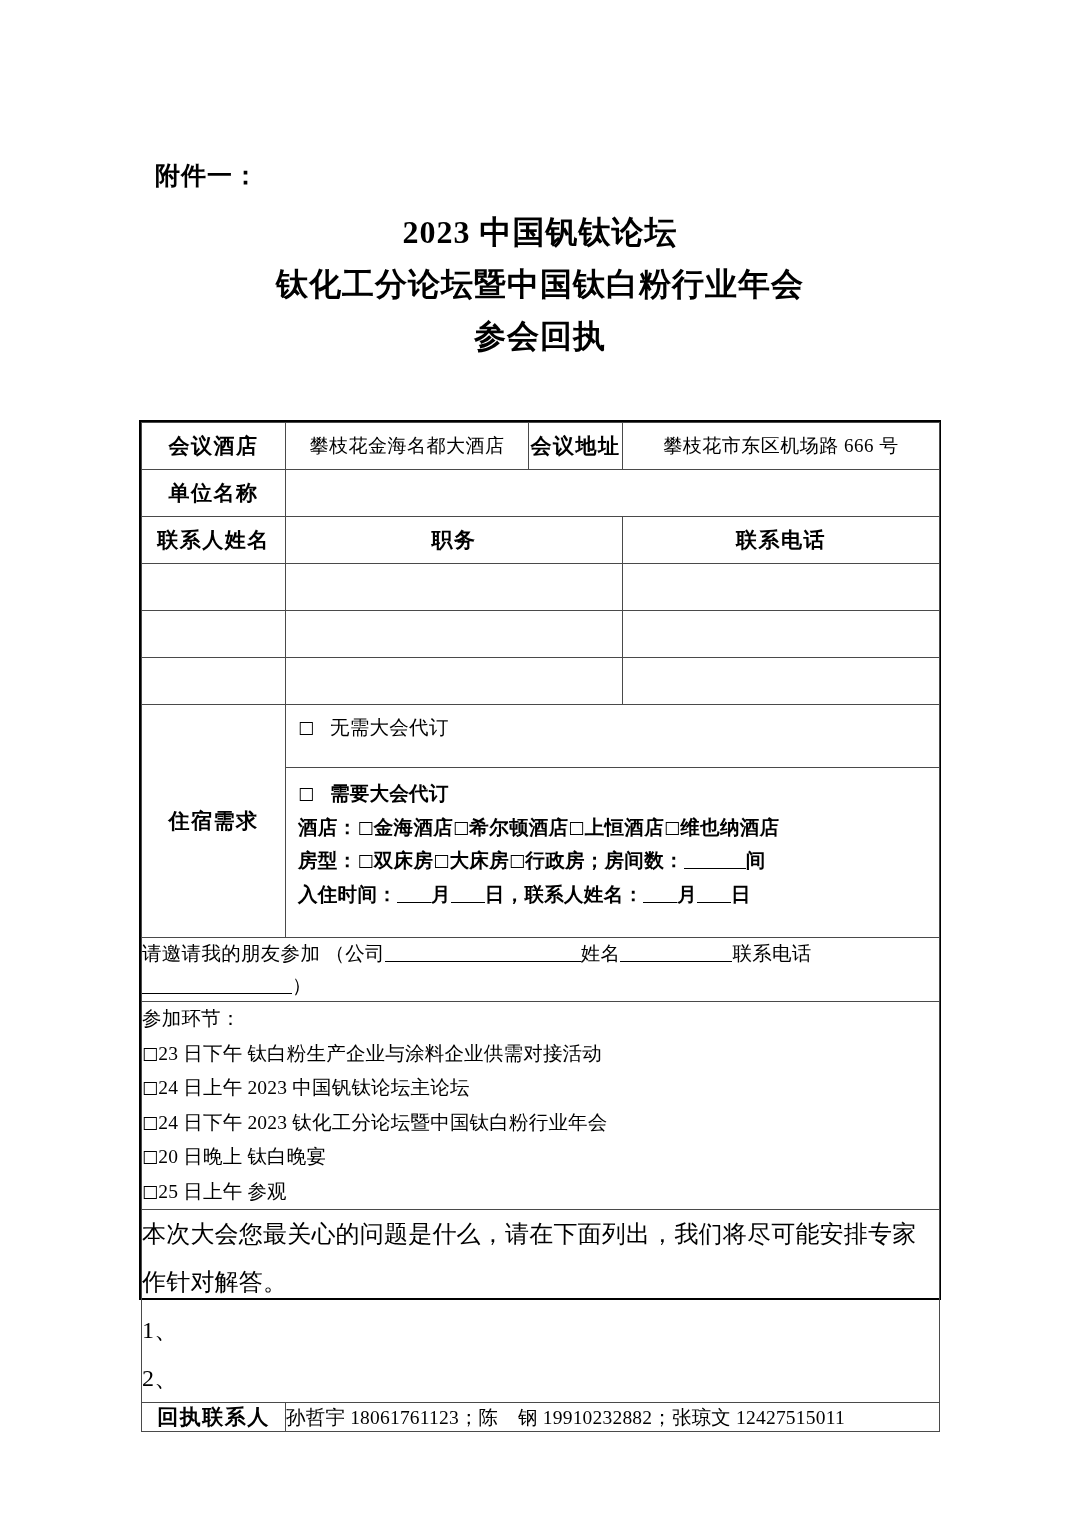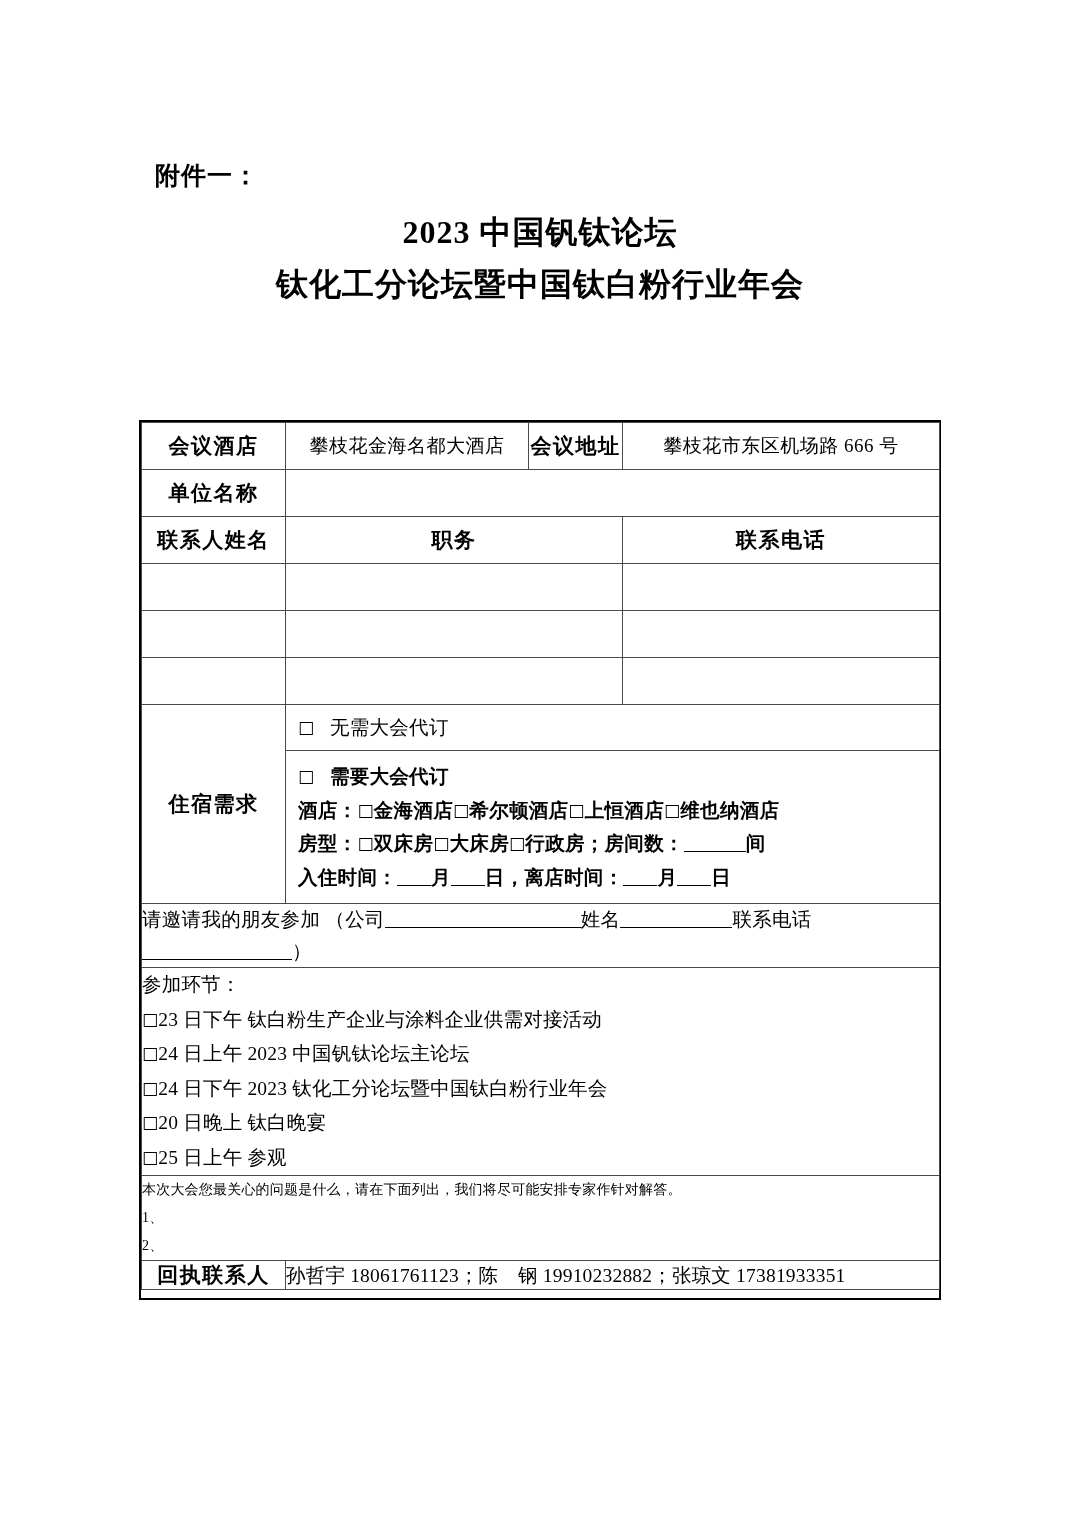--- a/index.html
+++ b/index.html
@@ -115,21 +115,21 @@
     font-family: "DejaVu Sans", sans-serif;
     font-size: 17px;
     position: relative;
     top: -1px;
   }
 
   .acc-sub {
     display: block;
   }
   .acc-sub-row {
-    padding: 9px 6px 9px 12px;
+    padding: 9px 6px 26px 12px;
     border-bottom: 1px solid #4a4a4a;
     font-size: 19.5px;
     letter-spacing: 0.3px;
   }
   .acc-sub-row:last-child {
     border-bottom: none;
   }
   .acc-lines {
     line-height: 1.72;
     font-weight: bold;
@@ -146,41 +146,42 @@
   .sessions {
     padding: 9px 6px 11px 12px;
     font-size: 19.5px;
     line-height: 1.77;
     letter-spacing: 0.2px;
   }
   .sessions .s-line { white-space: nowrap; }
 
   .questions {
     padding: 10px 6px 12px 12px;
-    font-size: 14px;
+    font-size: 24px;
     line-height: 2.0;
     letter-spacing: 0.2px;
   }
 
   .contacts {
     font-size: 19.5px;
     padding: 16px 6px 16px 12px;
     letter-spacing: 0.2px;
   }
 </style>
 </head>
 <body>
 
 <div class="page">
 
   <div class="attach-label">附件一：</div>
 
   <div class="title-block">
     <div class="title-line">2023 中国钒钛论坛</div>
     <div class="title-line">钛化工分论坛暨中国钛白粉行业年会</div>
+    <div class="title-line">参会回执</div>
   </div>
 
   <div class="frame"></div>
 
   <table class="form-table">
     <colgroup>
       <col style="width:144px">
       <col style="width:243px">
       <col style="width:94px">
       <col style="width:33px">
@@ -240,21 +241,21 @@
 
               <div>
                 <span>酒店：</span><span class="chk">□</span><span>金海酒店</span><span class="chk">□</span><span>希尔顿酒店</span><span class="chk">□</span><span>上恒酒店</span><span class="chk">□</span><span>维也纳酒店</span>
               </div>
 
               <div>
                 <span>房型：</span><span class="chk">□</span><span>双床房</span><span class="chk">□</span><span>大床房</span><span class="chk">□</span><span>行政房</span><span>；房间数：</span><span class="ul-m"></span><span>间</span>
               </div>
 
               <div>
-                <span>入住时间：</span><span class="ul-s"></span><span>月</span><span class="ul-s"></span><span>日</span><span>，</span><span>离店时间：</span><span class="ul-s"></span><span>月</span><span class="ul-s"></span><span>日</span>
+                <span>入住时间：</span><span class="ul-s"></span><span>月</span><span class="ul-s"></span><span>日</span><span>，</span><span>联系人姓名：</span><span class="ul-s"></span><span>月</span><span class="ul-s"></span><span>日</span>
               </div>
 
             </div>
           </div>
         </td>
       </tr>
 
       <tr>
         <td class="left-pad" colspan="5">
           <span>请邀请我的朋友参加 （公司</span><span class="ul-xxl"></span><span>姓名</span><span class="ul-l"></span><span>联系电话</span><span class="ul-xl"></span><span>）</span>
@@ -276,19 +277,19 @@
       <tr>
         <td class="questions" colspan="5">
           <div>本次大会您最关心的问题是什么，请在下面列出，我们将尽可能安排专家作针对解答。</div>
           <div>1、</div>
           <div>2、</div>
         </td>
       </tr>
 
       <tr>
         <td class="lbl cellpad">回执联系人</td>
-        <td class="contacts" colspan="4">孙哲宇 18061761123；陈　钢 19910232882；张琼文 17381933351</td>
+        <td class="contacts" colspan="4">孙哲宇 18061761123；陈　钢 19910232882；张琼文 12427515011</td>
       </tr>
 
     </tbody>
   </table>
 
 </div>
 
 </body></html>

